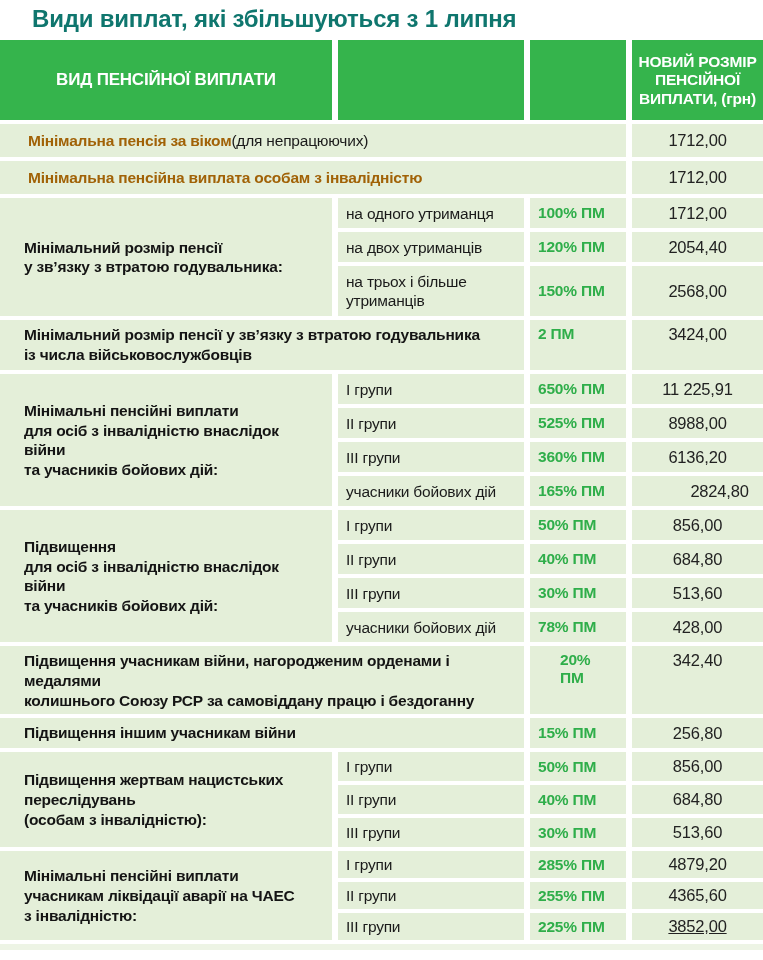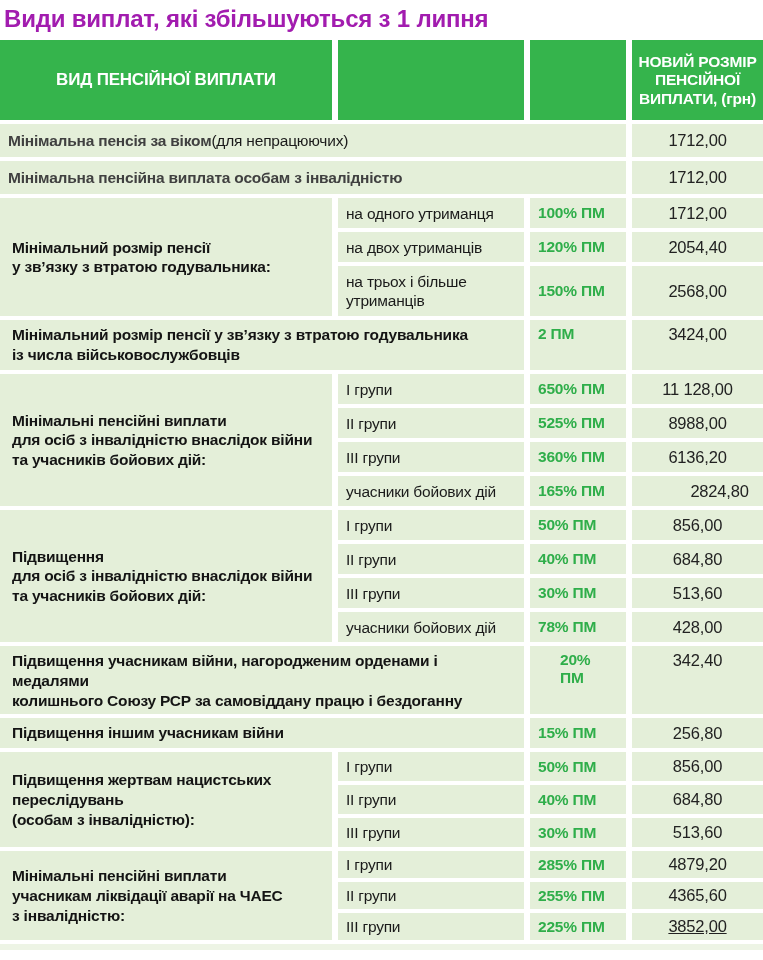--- a/index.html
+++ b/index.html
@@ -2,25 +2,26 @@
 <html><head>
 <meta charset="utf-8">
 <style>
   html,body{margin:0;padding:0;background:#ffffff;}
   body{
     width:763px;min-height:960px;
     font-family:"Liberation Sans","DejaVu Sans",sans-serif;
     letter-spacing:-0.2px;
   }
   .title{
-    color:#a21caf;
+    color:#0f766e;
     font-weight:bold;
     font-size:24px;
     line-height:1.1;
     padding:6px 4px 8px 4px;
+    margin-left:28px;
   }
   .grid{
     display:grid;
     grid-template-columns:332px 186px 96px 131px;
     column-gap:6px;
     row-gap:4px;
     width:763px;
     background:#ffffff;
   }
   .c{
@@ -39,33 +40,33 @@
     font-size:17px;
     line-height:1.18;
     white-space:pre-line;
     padding:2px 4px;
   }
   .hd4{font-size:15.5px;}
   .lbl{
     font-weight:bold;
     font-size:15.5px;
     line-height:1.28;
-    padding:2px 12px;
+    padding:2px 24px;
     white-space:pre-line;
     color:#141414;
   }
   .sub{
     font-weight:normal;
     font-size:15.5px;
     line-height:1.25;
     padding:2px 8px;
     white-space:pre-line;
     color:#1a1a1a;
   }
-  .sub b{font-weight:bold;color:#404040;}
+  .sub b{font-weight:bold;color:#a16207;margin-left:20px;}
   .pct{
     color:#2fae4a;
     font-weight:bold;
     font-size:15.5px;
     padding:2px 8px;
   }
   .val{
     justify-content:center;
     text-align:center;
     font-size:16.5px;
@@ -105,21 +106,21 @@
     <div class="c val" style="grid-area: 6 / 4 / span 1 / span 1;">2568,00</div>
     <div class="c lbl top" style="grid-area: 7 / 1 / span 1 / span 2;">Мінімальний розмір пенсії у зв’язку з втратою годувальника
 із числа військовослужбовців</div>
     <div class="c pct top" style="grid-area: 7 / 3 / span 1 / span 1;">2 ПМ</div>
     <div class="c val top" style="grid-area: 7 / 4 / span 1 / span 1;">3424,00</div>
     <div class="c lbl" style="grid-area: 8 / 1 / span 4 / span 1;">Мінімальні пенсійні виплати
 для осіб з інвалідністю внаслідок війни
 та учасників бойових дій:</div>
     <div class="c sub" style="grid-area: 8 / 2 / span 1 / span 1;">І групи</div>
     <div class="c pct" style="grid-area: 8 / 3 / span 1 / span 1;">650% ПМ</div>
-    <div class="c val" style="grid-area: 8 / 4 / span 1 / span 1;">11 128,00</div>
+    <div class="c val" style="grid-area: 8 / 4 / span 1 / span 1;">11 225,91</div>
     <div class="c sub" style="grid-area: 9 / 2 / span 1 / span 1;">ІІ групи</div>
     <div class="c pct" style="grid-area: 9 / 3 / span 1 / span 1;">525% ПМ</div>
     <div class="c val" style="grid-area: 9 / 4 / span 1 / span 1;">8988,00</div>
     <div class="c sub" style="grid-area: 10 / 2 / span 1 / span 1;">ІІІ групи</div>
     <div class="c pct" style="grid-area: 10 / 3 / span 1 / span 1;">360% ПМ</div>
     <div class="c val" style="grid-area: 10 / 4 / span 1 / span 1;">6136,20</div>
     <div class="c sub" style="grid-area: 11 / 2 / span 1 / span 1;">учасники бойових дій</div>
     <div class="c pct" style="grid-area: 11 / 3 / span 1 / span 1;">165% ПМ</div>
     <div class="c val" style="grid-area: 11 / 4 / span 1 / span 1; padding-left: 48px;">2824,80</div>
     <div class="c lbl" style="grid-area: 12 / 1 / span 4 / span 1;">Підвищення

